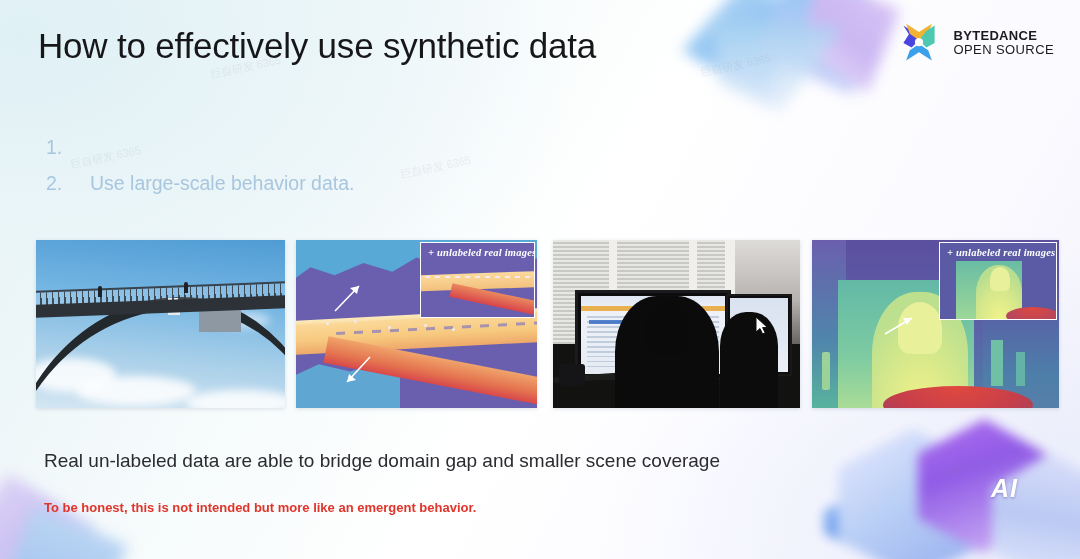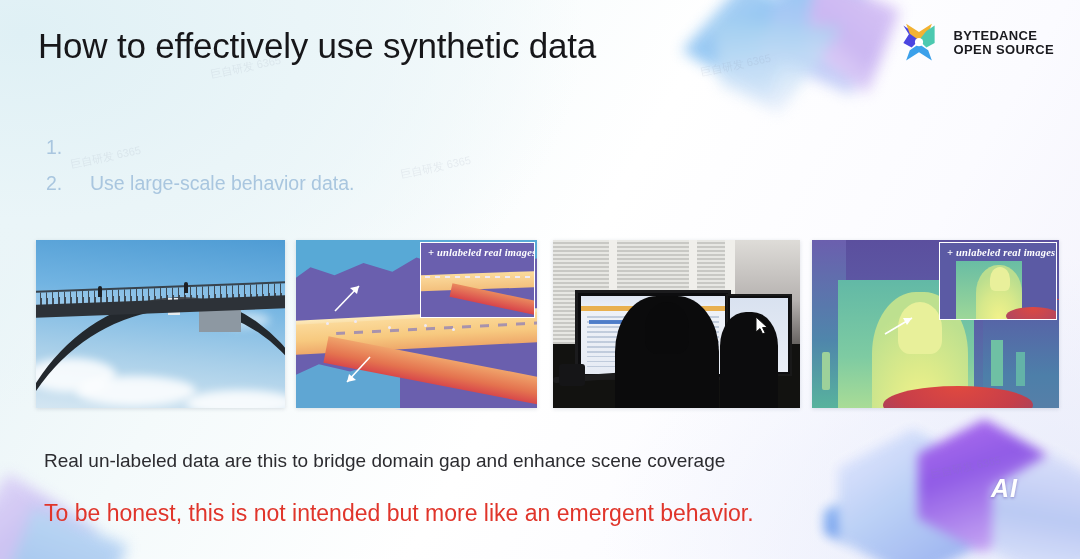--- a/index.html
+++ b/index.html
@@ -142,21 +142,21 @@
     z-index: 5;
   }
   .logo-mark { width: 46px; height: 46px; display: block; }
   .logo-text {
     line-height: 1.04;
     color: #1a1a1f;
     font-weight: 700;
     font-size: 13px;
     letter-spacing: 0.3px;
   }
-  .logo-text .l2 { font-weight: 700; letter-spacing: .4px; }
+  .logo-text .l2 { font-weight: 400; letter-spacing: .4px; }
 
   
   .bullets {
     position: absolute;
     left: 46px; top: 136px;
     z-index: 4;
   }
   .bullet-row {
     display: flex;
     align-items: baseline;
@@ -467,22 +467,22 @@
     position: absolute;
     left: 44px; top: 450px;
     font-size: 19px;
     color: #2c2c30;
     white-space: nowrap;
     z-index: 4;
   }
   .emphasis {
     position: absolute;
     left: 44px; top: 500px;
-    font-size: 23px;
-    font-weight: 400;
+    font-size: 13px;
+    font-weight: 700;
     color: #e0352b;
     white-space: nowrap;
     z-index: 4;
   }
 
   .watermark {
     position: absolute;
     color: rgba(130,140,160,.13);
     font-size: 11px;
     transform: rotate(-12deg);
@@ -648,21 +648,21 @@
     </div>
 
   </div>
 
   <div class="cursor" style="left:755px; top:316px;">
     <svg width="14" height="20" viewBox="0 0 14 20">
       <path d="M1 1 L1 16 L5 12.6 L7.6 18 L10.2 16.8 L7.6 11.6 L12.4 11.4 Z" fill="#ffffff" stroke="#111111" stroke-width="1"></path>
     </svg>
   </div>
 
-  <div class="caption">Real un-labeled data are this to bridge domain gap and enhance scene coverage</div>
+  <div class="caption">Real un-labeled data are able to bridge domain gap and smaller scene coverage</div>
   <div class="emphasis">To be honest, this is not intended but more like an emergent behavior.</div>
 
   <div class="watermark" style="left:210px; top:60px;">巨自研发 6365</div>
   <div class="watermark" style="left:700px; top:58px;">巨自研发 6365</div>
   <div class="watermark" style="left:70px; top:150px;">巨自研发 6365</div>
   <div class="watermark" style="left:400px; top:160px;">巨自研发 6365</div>
   <div class="watermark" style="left:930px; top:460px;">巨自研发 6365</div>
 
 </div>
 

